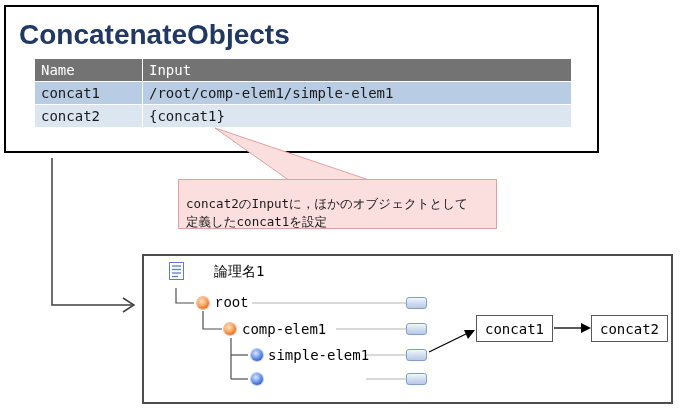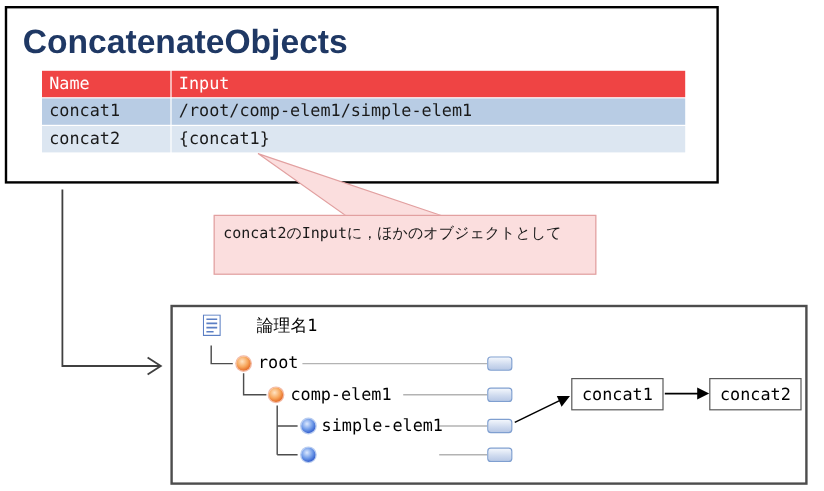--- a/index.html
+++ b/index.html
@@ -8,31 +8,31 @@
   .canvas { position:relative; width:687px; height:409px; background:#fff; overflow:hidden; }
 
   
   .top-box { position:absolute; left:4px; top:5px; width:595px; height:148px;
              background:#fff; border:2px solid #000; z-index:1; }
   .page-title { position:absolute; left:13px; top:12px; font-size:28px; font-weight:bold;
                 color:#1F3864; letter-spacing:0px; }
   .def-table { position:absolute; left:28px; top:51px; border-collapse:separate; border-spacing:1px; }
   .def-table th, .def-table td { font-family:"DejaVu Sans Mono", monospace; font-weight:normal;
                 text-align:left; padding:2px 6px 3px 6px; font-size:14px; height:22px; }
-  .def-table th { background:#ef4444; color:#fff; }
+  .def-table th { background:#737373; color:#fff; }
   .def-table .col-name { width:107px; }
   .def-table .col-input { width:428px; }
   .def-table tr.row-odd td { background:#B8CCE4; color:#1a1a1a; }
   .def-table tr.row-even td { background:#DCE6F1; color:#1a1a1a; }
 
   
   .callout { position:absolute; left:178px; top:179px; width:319px; height:50px;
              background:#FBDEDE; border:1px solid #E2A0A0; z-index:3;
              font-family:"DejaVu Sans Mono", monospace; font-size:12.5px; color:#1a1a1a;
-             padding:5px 6px 0 7px; line-height:18px; }
+             padding:15px 6px 0 7px; line-height:18px; }
 
   
   .import-label { position:absolute; left:8px; top:311px; font-size:13.5px; color:#000;
                   line-height:19px; z-index:3; }
 
   
   .bottom-box { position:absolute; left:142px; top:254px; width:531px; height:150px;
                 background:#fff; border:2px solid #4d4d4d; z-index:1; }
 
   
@@ -107,36 +107,37 @@
 
     <line x1="429" y1="352" x2="468" y2="333" stroke="#000" stroke-width="1.3"></line>
     <polygon points="475,330 464,330 468,339" fill="#000"></polygon>
 
     <line x1="554" y1="328" x2="585" y2="328" stroke="#000" stroke-width="1.3"></line>
     <polygon points="591,328 581,323 581,333" fill="#000"></polygon>
   </svg>
 
   <div class="callout">
     <div>concat2のInputに，ほかのオブジェクトとして</div>
+    <div>定義したconcat1を設定</div>
   </div>
 
   <div class="import-label">
   </div>
 
   <svg class="doc-icon" style="left:169px; top:262px;" width="15" height="18">
     <rect x="0.5" y="0.5" width="14" height="17" fill="#fff" stroke="#5B7FC4" stroke-width="1"></rect>
     <line x1="3" y1="4" x2="12" y2="4" stroke="#5B7FC4" stroke-width="1.3"></line>
     <line x1="3" y1="7.5" x2="12" y2="7.5" stroke="#5B7FC4" stroke-width="1.3"></line>
     <line x1="3" y1="11" x2="12" y2="11" stroke="#5B7FC4" stroke-width="1.3"></line>
     <line x1="3" y1="14.5" x2="9" y2="14.5" stroke="#5B7FC4" stroke-width="1.3"></line>
   </svg>
   <div class="tree-label" style="left:189px; top:263px;margin-left:25px;">論理名1</div>
 
   <div class="sphere orange" style="left:197px; top:297px;"></div>
-  <div class="tree-label" style="left:215px; top:295px;">root</div>
+  <div class="tree-label" style="left:215px; top:295px;font-family:Liberation Mono, monospace;">root</div>
   <div class="connector" style="left:406px; top:297px;"></div>
 
   <div class="sphere orange" style="left:224px; top:323px;"></div>
   <div class="tree-label" style="left:242px; top:321px;">comp-elem1</div>
   <div class="connector" style="left:406px; top:323px;"></div>
 
   <div class="sphere blue" style="left:251px; top:349px;"></div>
   <div class="tree-label" style="left:268px; top:347px;text-align:right;">simple-elem1</div>
   <div class="connector" style="left:406px; top:349px;"></div>
 

